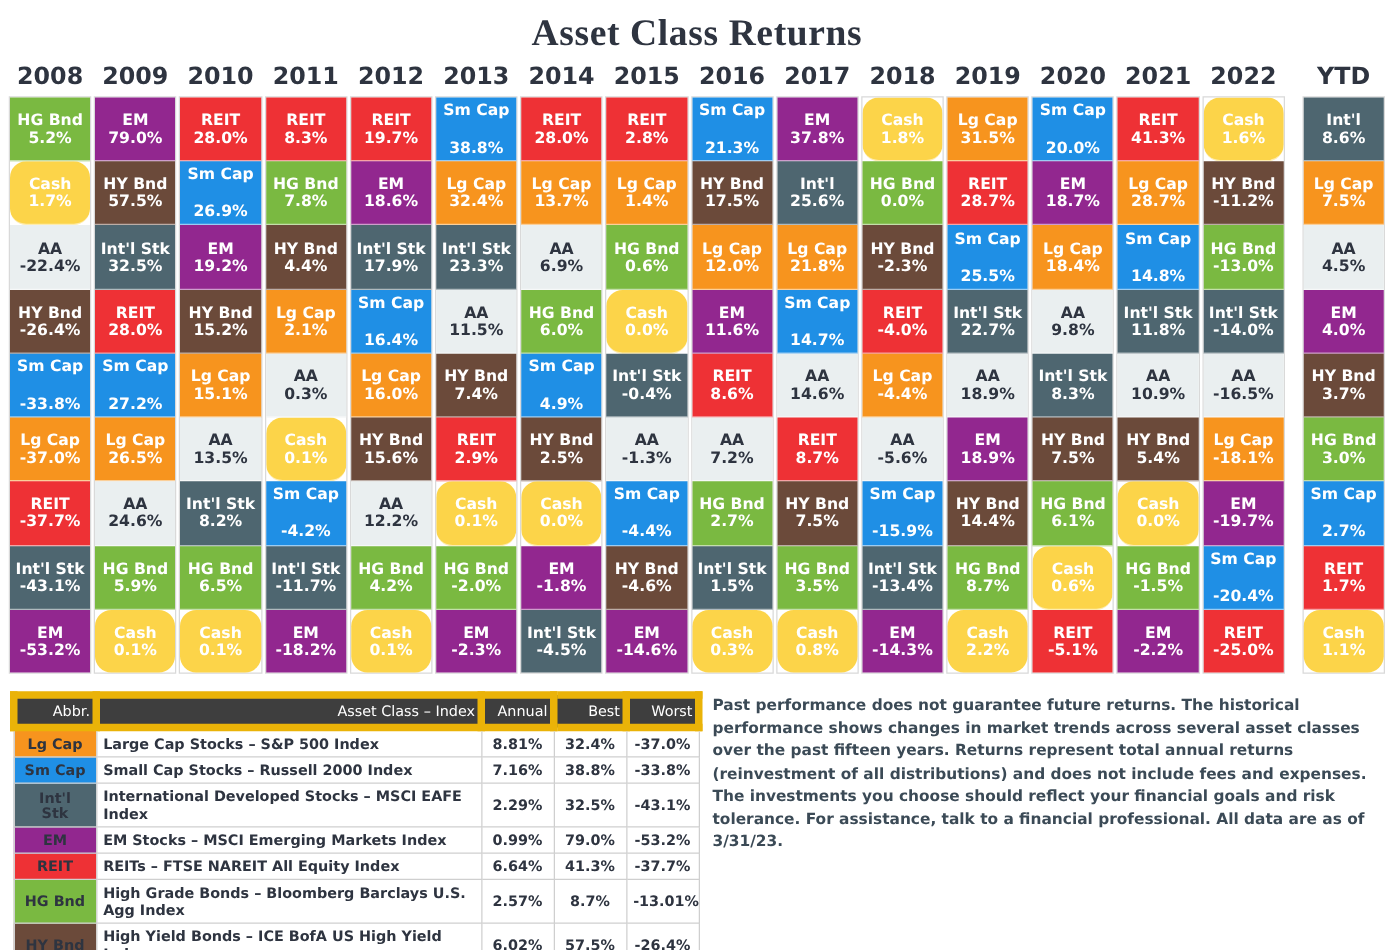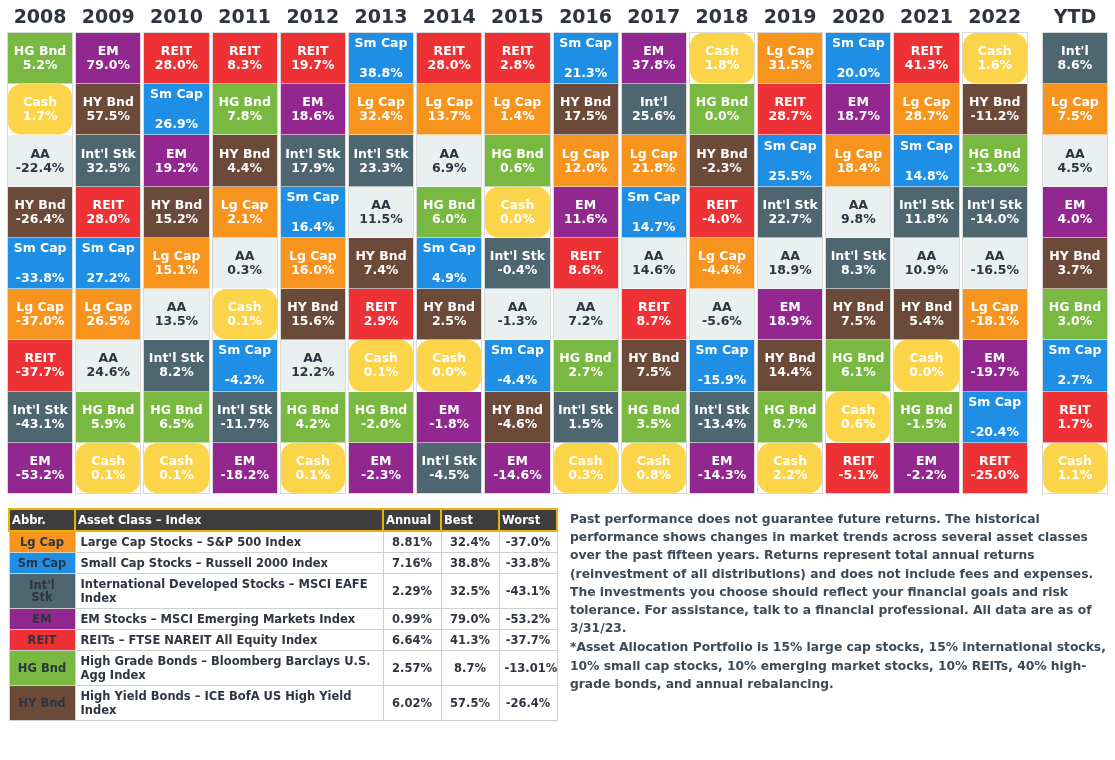--- a/index.html
+++ b/index.html
@@ -105,25 +105,25 @@
   .legend-table-wrap { width: 548px; flex: 0 0 548px; }
   table.legend {
     border-collapse: collapse;
     width: 100%;
     table-layout: fixed;
   }
   table.legend th {
     background: #3E3E3E;
     color: #ffffff;
     font-size: 11.5px;
-    font-weight: bold;
+    font-weight: normal;
     font-family: "DejaVu Sans", sans-serif;
     padding: 3px 2px;
-    text-align: left;
-    border: 2px solid #eab308;
+    text-align: right;
+    border: 6px solid #eab308;
   }
   table.legend td {
     border: 1px solid #cfcfcf;
     font-size: 11.5px;
     font-family: "DejaVu Sans", sans-serif;
     padding: 3px 5px;
     color: #2e3440;
     font-weight: bold;
   }
   td.abbr-cell {
@@ -151,20 +151,21 @@
     padding-top: 2px;
   }
   .notes p { margin: 0; }
   .notes p + p { margin-top: 1px; }
 </style>
 </head>
 <body>
 
 <div id="page">
 
+  <div class="title">Asset Class Returns</div>
 
   <div class="year-row" id="year-row">
       <div class="year-cell">2008</div>
       <div class="year-cell">2009</div>
       <div class="year-cell">2010</div>
       <div class="year-cell">2011</div>
       <div class="year-cell">2012</div>
       <div class="year-cell">2013</div>
       <div class="year-cell">2014</div>
       <div class="year-cell">2015</div>
@@ -861,17 +862,16 @@
               <td class="num-cell">6.02%</td>
               <td class="num-cell">57.5%</td>
               <td class="num-cell">-26.4%</td>
             </tr>
           </tbody>
       </table>
     </div>
 
     <div class="notes">
       <p>Past performance does not guarantee future returns. The historical performance shows changes in market trends across several asset classes over the past fifteen years. Returns represent total annual returns (reinvestment of all distributions) and does not include fees and expenses. The investments you choose should reflect your financial goals and risk tolerance. For assistance, talk to a financial professional. All data are as of 3/31/23.</p>
-      <p>*Asset Allocation Portfolio is 15% large cap stocks, 15% international stocks, 10% small cap stocks, 10% emerging market stocks, 10% REITs, 40% high-grade bonds, and annual rebalancing.</p>
     </div>
 
   </div>
 </div>
 
 </body></html>

